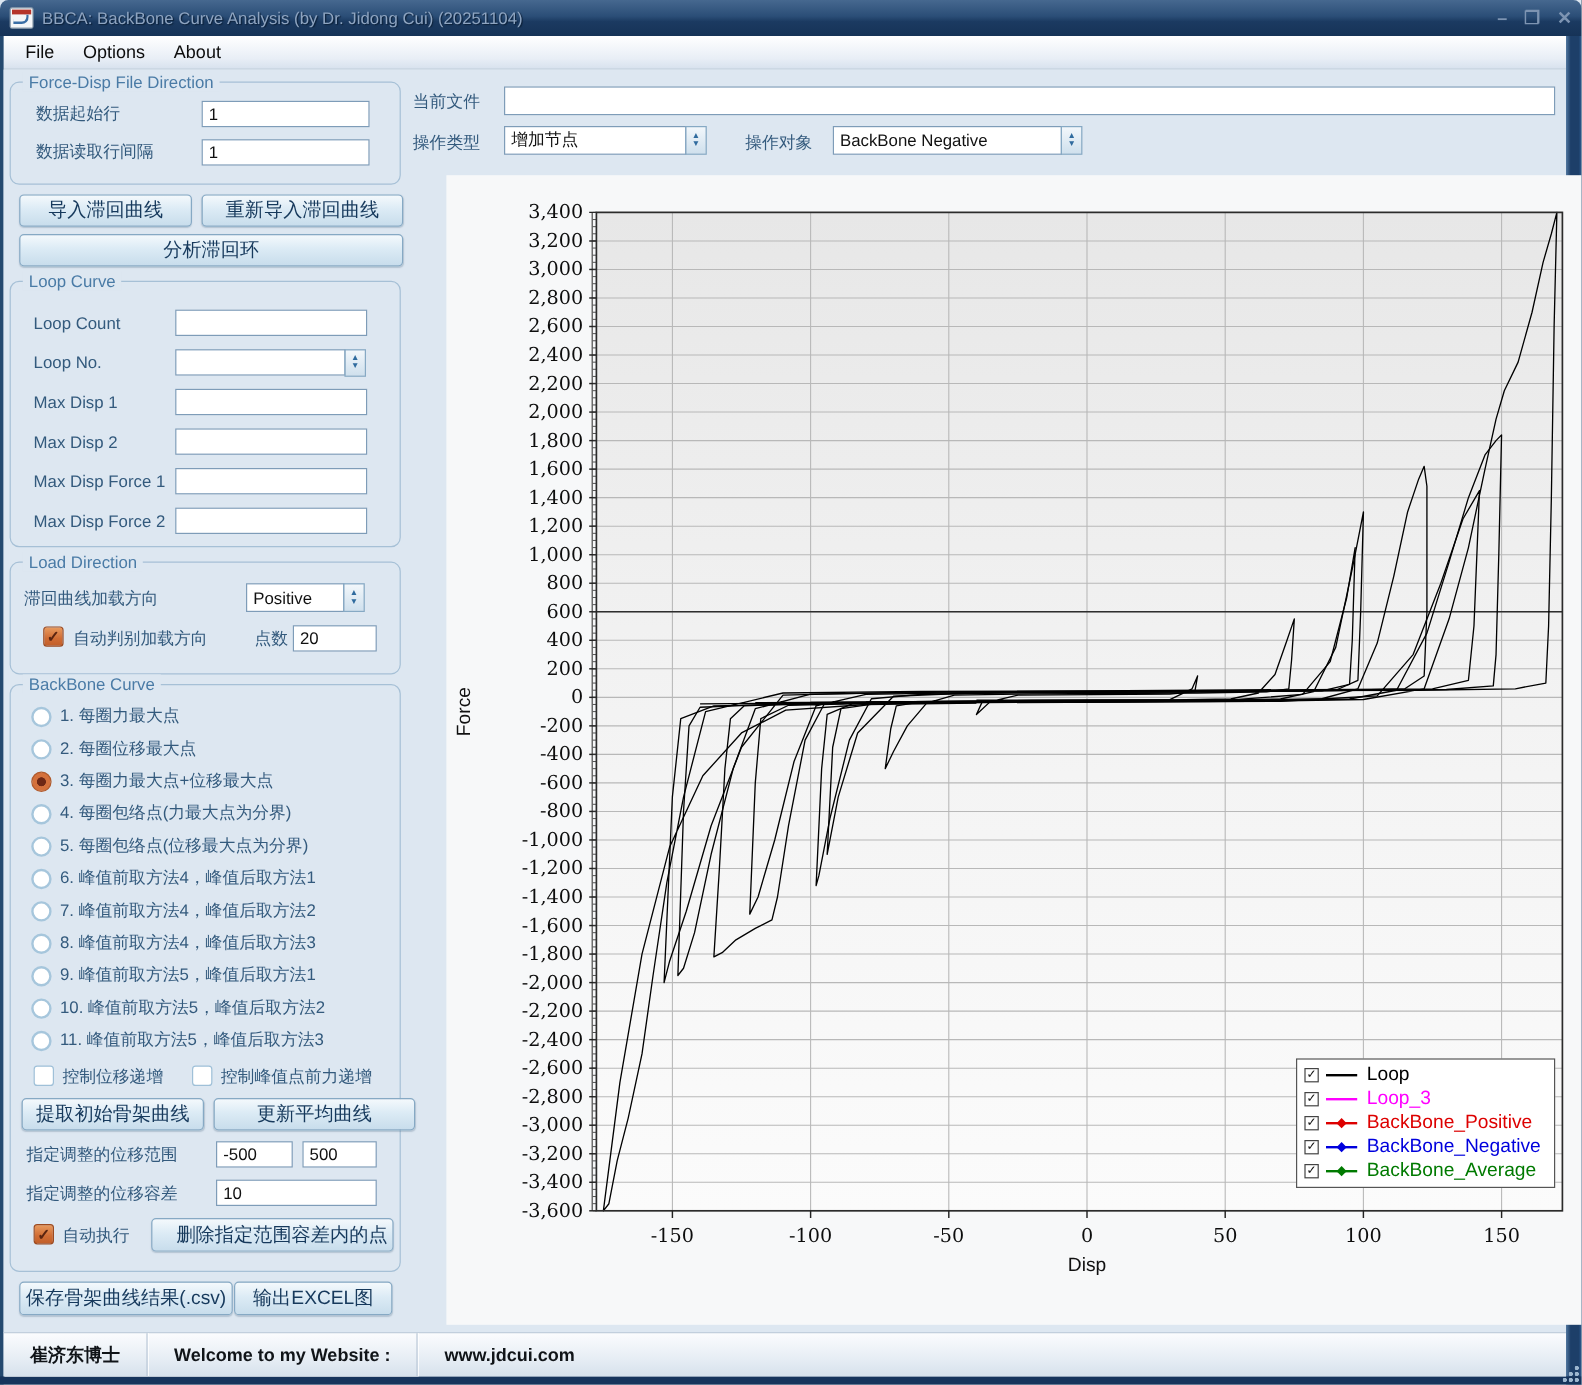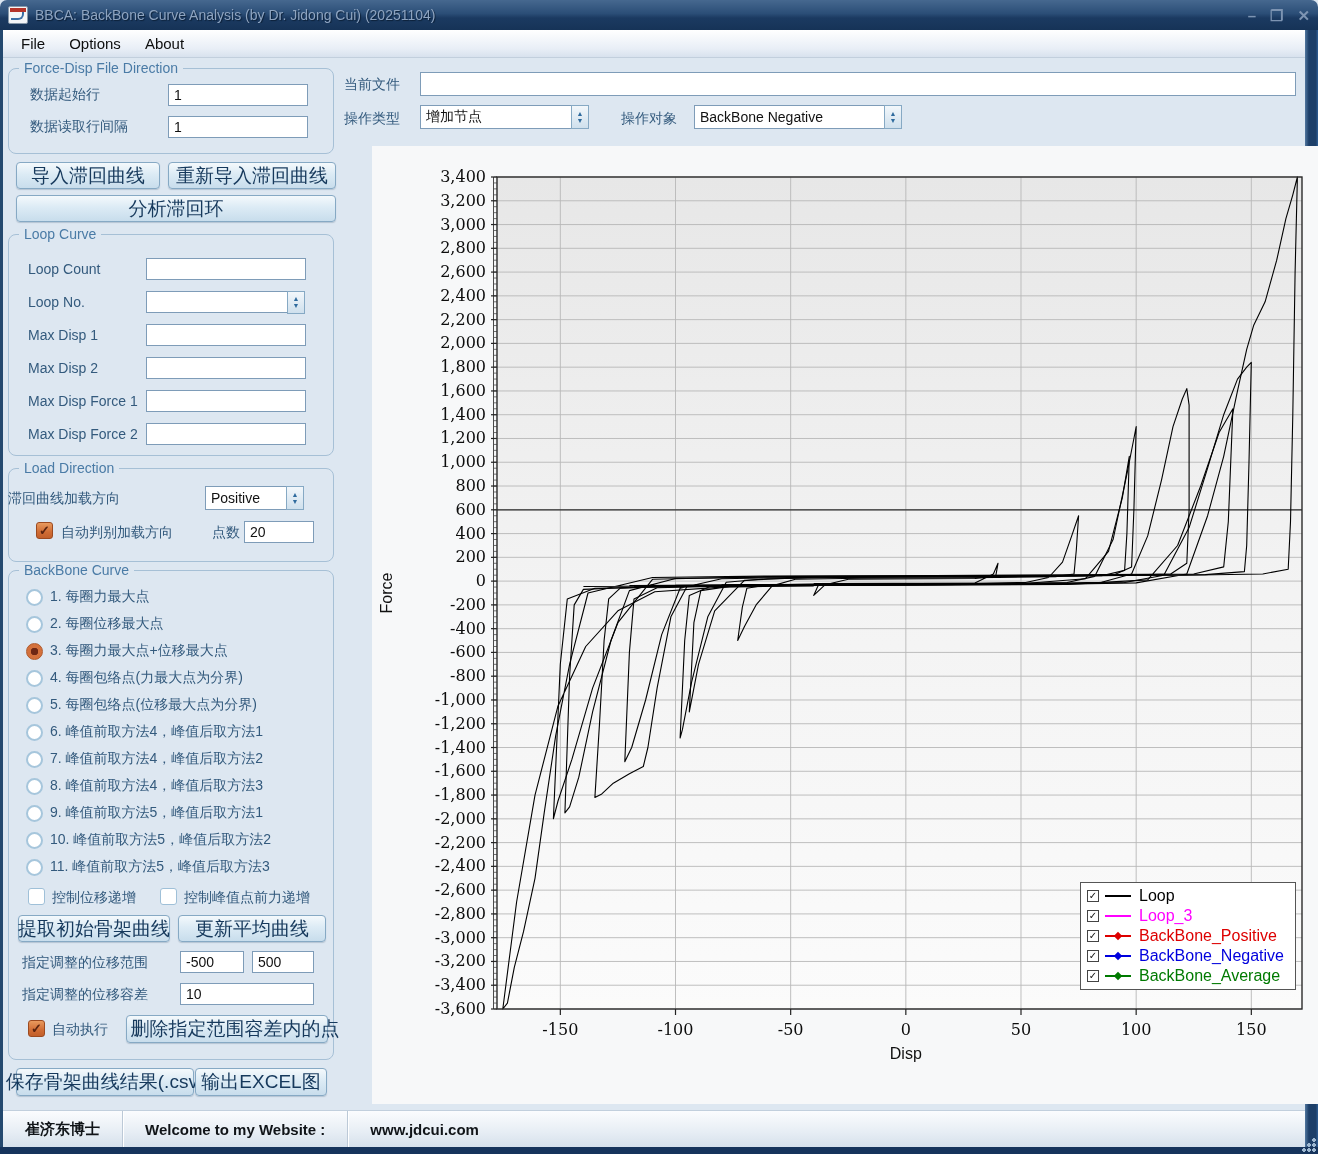--- a/index.html
+++ b/index.html
@@ -46,21 +46,21 @@
   .main-panel{position:absolute;left:337px;top:0;right:2px;bottom:0;}
 
   .groupbox{position:absolute;border:1px solid #a6c0d6;border-radius:8px;}
   .groupbox>.gb-title{position:absolute;top:-9px;left:10px;background:#dde7f1;padding:0 5px;
     font-size:14px;color:#4a7ba6;}
 
   .lbl{position:absolute;font-size:14px;color:#335a7d;white-space:nowrap;}
   .tf{position:absolute;background:#fff;border:1px solid #7e9cb8;box-sizing:border-box;height:22px;
     font-size:14px;font-family:"Liberation Sans",sans-serif;padding:1px 5px;color:#111;}
   .btn{position:absolute;background:linear-gradient(#f4f9fc,#dcebf5 45%,#c8ddec);
-    border:1px solid #86a9c4;border-radius:4px;font-size:19px;color:#16395c;
+    border:1px solid #86a9c4;border-radius:4px;font-size:16px;color:#16395c;
     display:flex;align-items:center;justify-content:center;box-sizing:border-box;
     box-shadow:0 1px 1px rgba(60,90,120,.25);cursor:default;white-space:nowrap;}
   .spin{position:absolute;width:18px;height:24px;background:linear-gradient(#f2f7fb,#cfe0ed);
     border:1px solid #86a9c4;box-sizing:border-box;display:flex;flex-direction:column;
     align-items:center;justify-content:center;gap:1px;}
   .spin span{font-size:7px;line-height:6px;color:#2f6b9e;}
 
   .cb{position:absolute;width:17px;height:17px;box-sizing:border-box;border-radius:3px;}
   .cb.on{background:linear-gradient(#e89a5e,#d06c34 60%,#c25f2a);border:1px solid #9c4a20;
     color:#5a2410;font-size:13px;font-weight:bold;line-height:15px;text-align:center;}
@@ -166,21 +166,21 @@
         <div>
           <span class="lbl" style="left: 20px; top: 368px;">Max Disp Force 2</span>
           <input class="tf" style="left: 138px; top: 365px; width: 160px;">
 
         </div>
       </div>
 
       <div class="groupbox" style="left:0;top:410px;width:324px;height:92px;">
         <span class="gb-title">Load Direction</span>
       </div>
-      <span class="lbl" style="left:0;top:432px;">滞回曲线加载方向</span>
+      <span class="lbl" style="left:12px;top:432px;">滞回曲线加载方向</span>
       <input class="tf" style="left: 197px; top: 428px; width: 82px; height: 24px;" value="Positive">
       <div class="spin" style="left:278px;top:428px;">
           <span>▲</span>
           <span>▼</span>
         </div>
       <div class="cb on" style="left:28px;top:464px;" id="cb-auto-dir"></div>
       <span class="lbl" style="left:53px;top:466px;">自动判别加载方向</span>
       <span class="lbl" style="left:204px;top:466px;">点数</span>
       <input class="tf" style="left: 236px; top: 463px; width: 70px;" value="20">
 
@@ -243,21 +243,21 @@
           <span class="r-lbl">11. 峰值前取方法5，峰值后取方法3</span>
         </div>
       </div>
 
       <div class="cb off" style="left:20px;top:830px;"></div>
       <span class="lbl" style="left:44px;top:831px;">控制位移递增</span>
       <div class="cb off" style="left:152px;top:830px;"></div>
       <span class="lbl" style="left:176px;top:831px;">控制峰值点前力递增</span>
 
       <div class="btn" style="left:10px;top:857px;width:152px;height:27px;">提取初始骨架曲线</div>
-      <div class="btn" style="left:170px;top:857px;width:148px;height:27px;font-family:Liberation Serif, serif;">更新平均曲线</div>
+      <div class="btn" style="left:170px;top:857px;width:168px;height:27px;font-family:Liberation Serif, serif;">更新平均曲线</div>
 
       <span class="lbl" style="left:14px;top:896px;">指定调整的位移范围</span>
       <input class="tf" style="left: 172px; top: 893px; width: 64px;" value="-500">
       <input class="tf" style="left: 244px; top: 893px; width: 62px;" value="500">
       <span class="lbl" style="left:14px;top:928px;">指定调整的位移容差</span>
       <input class="tf" style="left: 172px; top: 925px; width: 134px;" value="10">
 
       <div class="cb on" style="left:20px;top:962px;"></div>
       <span class="lbl" style="left:44px;top:963px;">自动执行</span>
       <div class="btn" style="left:118px;top:957px;width:202px;height:28px;padding-left:16px;">删除指定范围容差内的点</div>

